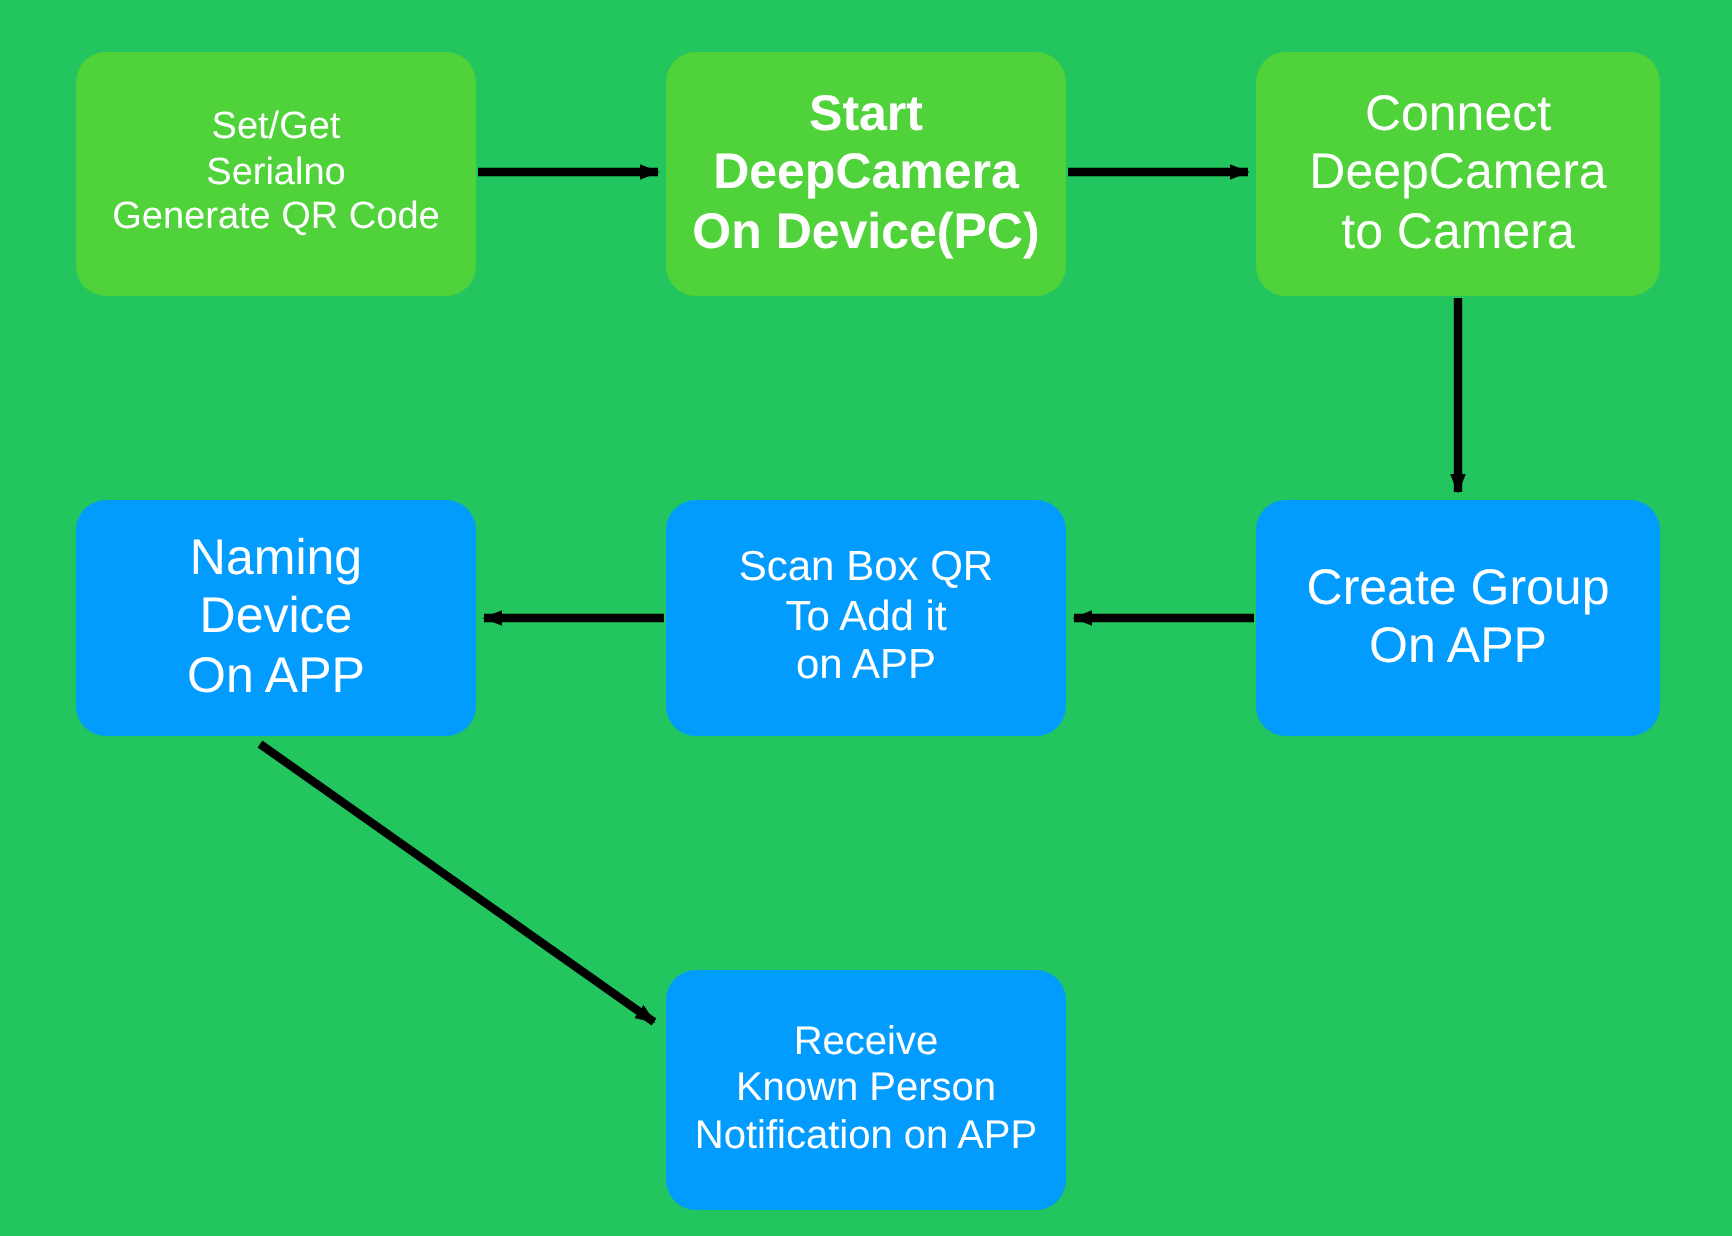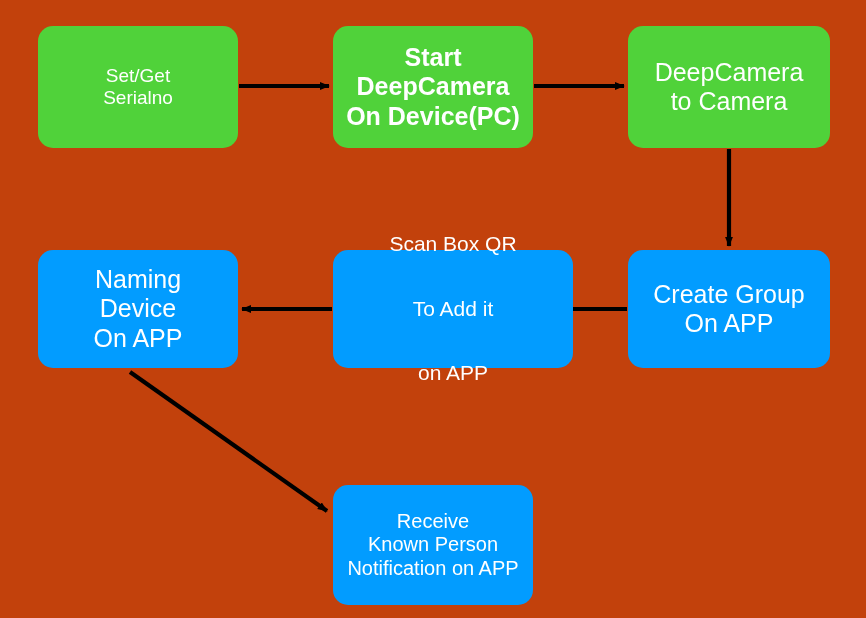--- a/index.html
+++ b/index.html
@@ -8,21 +8,21 @@
     padding: 0;
     background: #ffffff;
   }
   body {
     font-family: "Liberation Sans", "DejaVu Sans", sans-serif;
   }
   #canvas {
     position: relative;
     width: 866px;
     height: 618px;
-    background: #c2410c;
+    background: #22c55e;
     overflow: hidden;
   }
   .node {
     position: absolute;
     box-sizing: border-box;
     border-radius: 15px;
     display: flex;
     flex-direction: column;
     align-items: center;
     justify-content: center;
@@ -36,21 +36,21 @@
     white-space: nowrap;
   }
   .node.green { background: #50d23a; }
   .node.blue  { background: #029cff; }
 
   
   #node-serialno     { left: 38px;  top: 26px;  width: 200px; height: 122px; font-size: 19px; }
   #node-start-dc     { left: 333px; top: 26px;  width: 200px; height: 122px; font-size: 25px; font-weight: bold; }
   #node-connect-dc   { left: 628px; top: 26px;  width: 202px; height: 122px; font-size: 25px; }
   #node-create-group { left: 628px; top: 250px; width: 202px; height: 118px; font-size: 25px; }
-  #node-scan-qr      { left: 333px; top: 250px; width: 240px; height: 118px; font-size: 21px; gap: 40px; }
+  #node-scan-qr      { left: 333px; top: 250px; width: 200px; height: 118px; font-size: 21px; }
   #node-naming       { left: 38px;  top: 250px; width: 200px; height: 118px; font-size: 25px; }
   #node-receive      { left: 333px; top: 485px; width: 200px; height: 120px; font-size: 20px; }
 
   #edges {
     position: absolute;
     left: 0;
     top: 0;
     width: 866px;
     height: 618px;
     pointer-events: none;
@@ -89,29 +89,31 @@
     </g>
 
     <g>
       <line x1="130" y1="372" x2="327" y2="511" stroke="#000000" stroke-width="4.2" marker-end="url(#arrowRight)"></line>
     </g>
   </svg>
 
   <div class="node green" id="node-serialno">
     <span class="line">Set/Get</span>
     <span class="line">Serialno</span>
+    <span class="line">Generate QR Code</span>
   </div>
 
   <div class="node green" id="node-start-dc">
     <span class="line">Start</span>
     <span class="line">DeepCamera</span>
     <span class="line">On Device(PC)</span>
   </div>
 
   <div class="node green" id="node-connect-dc">
+    <span class="line">Connect</span>
     <span class="line">DeepCamera</span>
     <span class="line">to Camera</span>
   </div>
 
   <div class="node blue" id="node-create-group">
     <span class="line">Create Group</span>
     <span class="line">On APP</span>
   </div>
 
   <div class="node blue" id="node-scan-qr">

